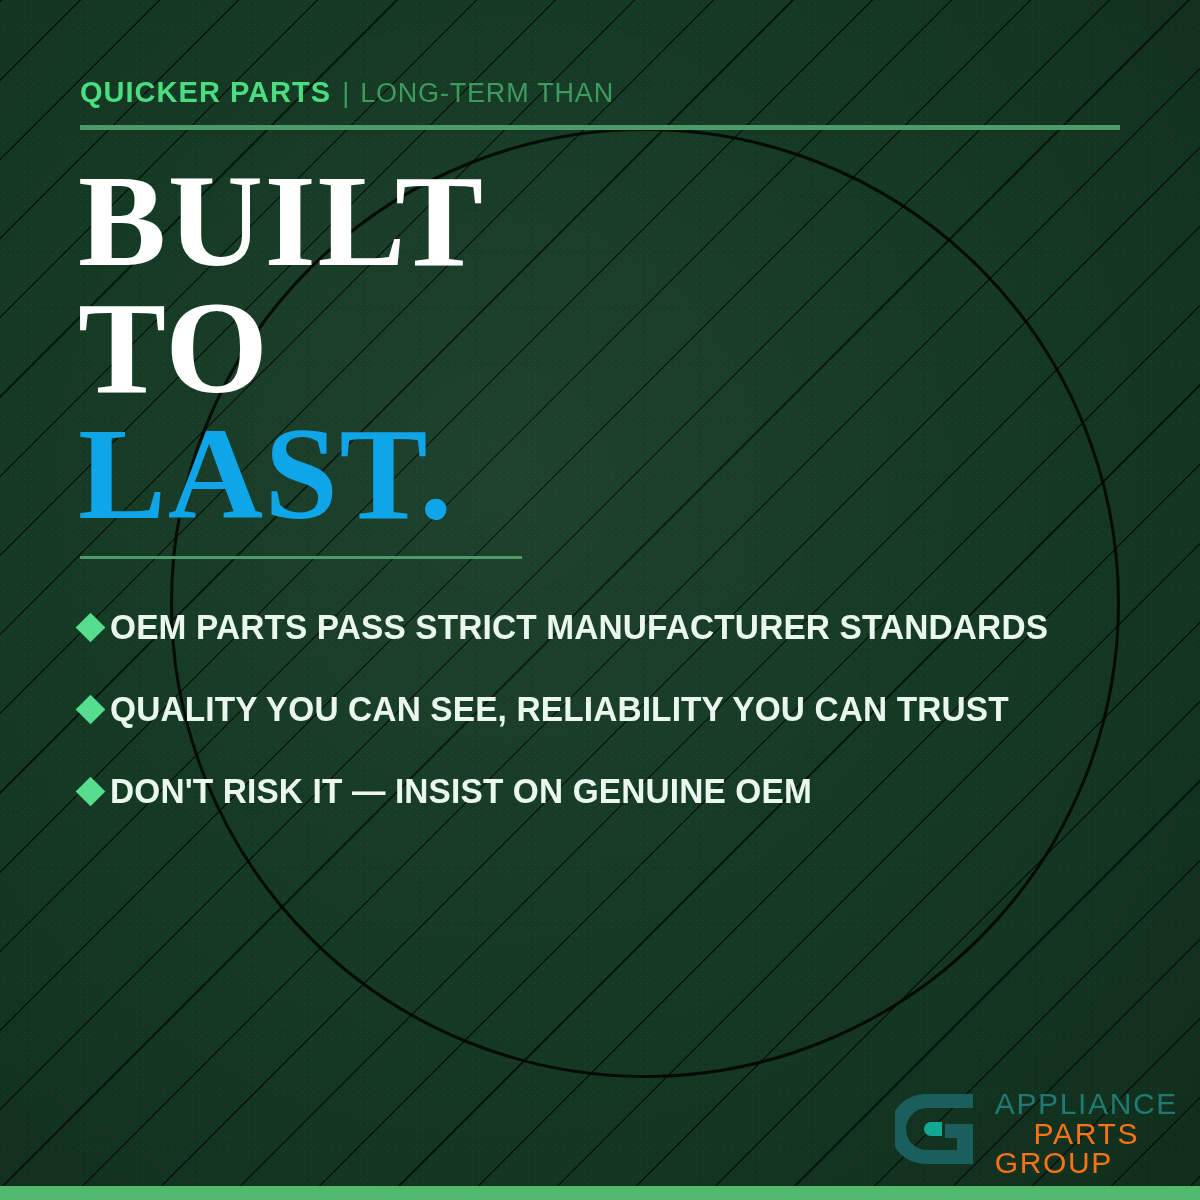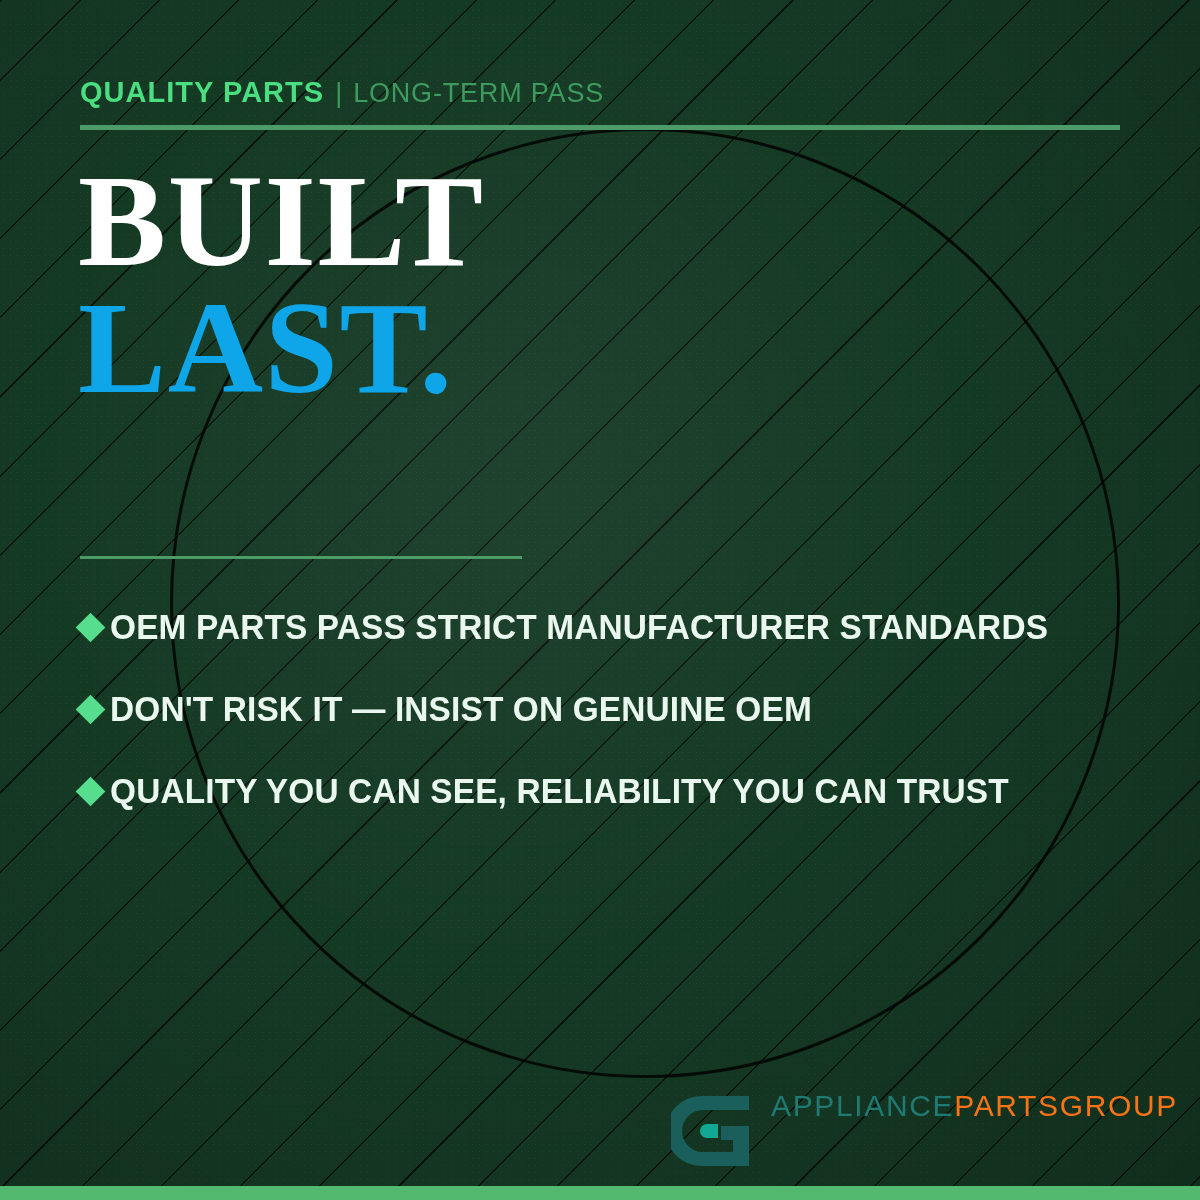--- a/index.html
+++ b/index.html
@@ -124,21 +124,21 @@
     transform-origin:left center;
   }
 
   
   .logo {
     position:absolute; right:22px; bottom:22px;
     display:flex; align-items:flex-start; gap:14px;
   }
   .logo-mark { flex:0 0 auto; }
   .logo-words {
-    display:flex; flex-direction:row;
+    display:flex; flex-direction:column;
     line-height:.99;
     padding-top:3px;
   }
   .logo-words span {
     font-size:30px; font-weight:400;
     letter-spacing:.055em;
     text-transform:uppercase;
   }
   .lw-1 { color:#1e7a72; }
   .lw-2 { color:#f97316;text-align:center; }
@@ -155,50 +155,51 @@
 <body>
 
 <div id="poster">
 
   <div class="bg-stripes"></div>
   <div class="bg-noise"></div>
   <div class="bg-vignette"></div>
   <div class="bg-circle"></div>
 
   <div class="eyebrow">
-    <span class="eyebrow-main">QUALITY PARTS</span>
+    <span class="eyebrow-main">QUICKER PARTS</span>
     <span class="eyebrow-pipe">|</span>
-    <span class="eyebrow-sub">LONG-TERM PASS</span>
+    <span class="eyebrow-sub">LONG-TERM THAN</span>
   </div>
 
   <div class="header-rule"></div>
 
   <div class="headline">
     <span class="l1">BUILT</span>
+    <span class="l2">TO</span>
     <span class="l3">LAST.</span>
   </div>
 
   <div class="headline-rule"></div>
 
   <div class="bullets">
 
     <div class="bullet">
       <span class="bullet-marker"></span>
       <span class="bullet-text">OEM PARTS PASS STRICT MANUFACTURER STANDARDS</span>
     </div>
 
 
     <div class="bullet">
       <span class="bullet-marker"></span>
-      <span class="bullet-text">DON'T RISK IT — INSIST ON GENUINE OEM</span>
+      <span class="bullet-text">QUALITY YOU CAN SEE, RELIABILITY YOU CAN TRUST</span>
     </div>
 
     <div class="bullet">
       <span class="bullet-marker"></span>
-      <span class="bullet-text">QUALITY YOU CAN SEE, RELIABILITY YOU CAN TRUST</span>
+      <span class="bullet-text">DON'T RISK IT — INSIST ON GENUINE OEM</span>
     </div>
 
   </div>
 
   <div class="logo">
     <span class="logo-mark">
       <svg width="86" height="86" viewBox="0 0 86 86" aria-hidden="true">
         <path d="M78 8 H30 A26 26 0 0 0 30 78 H78 V38 H50 V52 H62 V64 H32
                  A14 14 0 0 1 32 22 H78 Z" fill="#1a5f5c"></path>
         <path d="M36 36 H47 V50 H36 A7 7 0 0 1 36 36 Z" fill="#13a894"></path>

